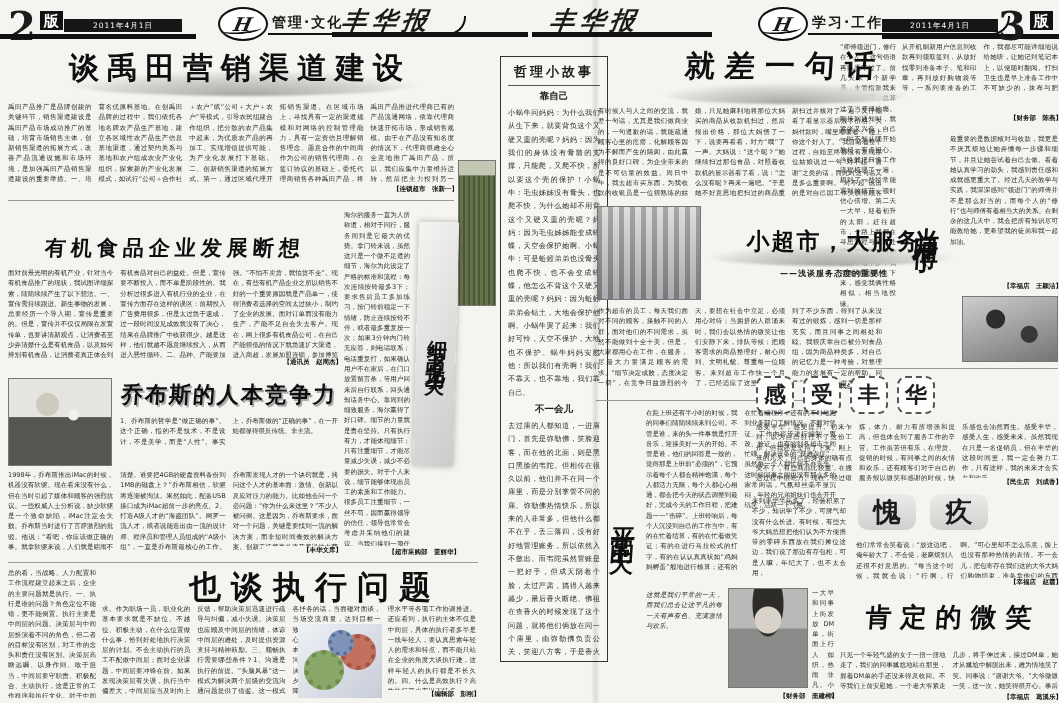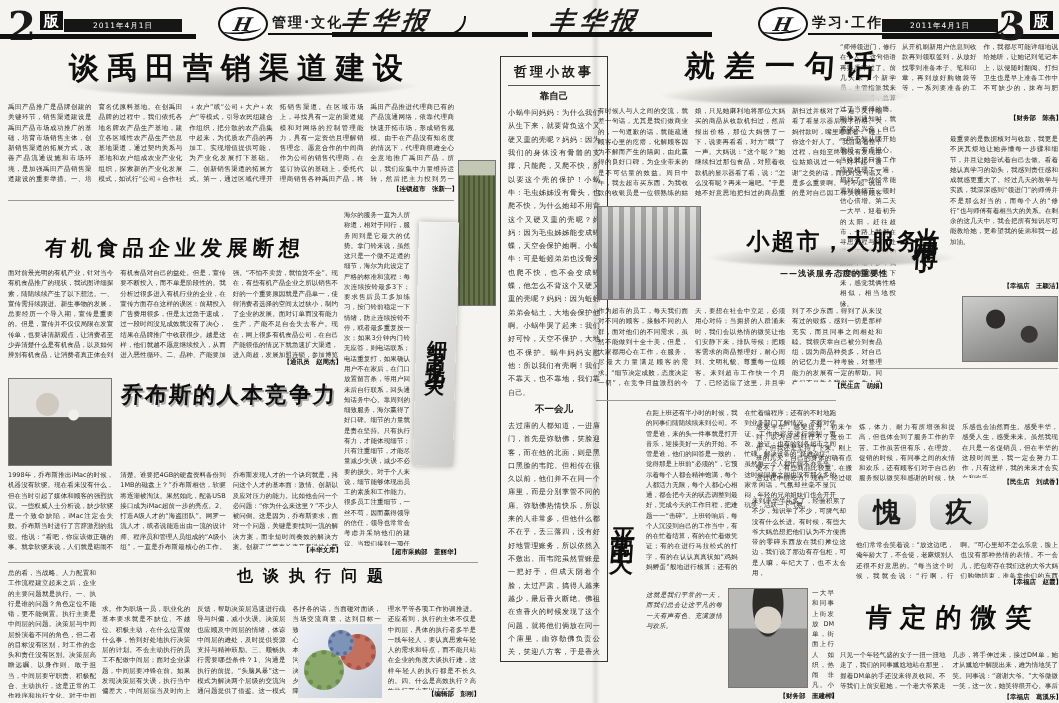--- a/index.html
+++ b/index.html
@@ -116,30 +116,31 @@
   <div class="byl" style="left:352px;top:185px;width:102px;">【连锁超市　张新一】</div>
   <div class="thin" style="left:8px;top:200px;width:446px;"></div>
   <div class="photo ph-wheat" style="left:458px;top:160px;width:38px;height:146px;"></div>
 
   <div class="t hl brush" style="left:20px;top:234px;width:310px;font-size:21px;letter-spacing:5px;">有机食品企业发展断想</div>
   <div class="t bt cols" style="left:8px;top:268px;width:330px;height:100px;column-width:100px;">面对前景光明的有机产业，针对当今有机食品推广的现状，我试图详细探索，陆陆续续产生了以下想法。一、宣传需持续跟进。新生事物的发展，总要经历一个导入期，宣传是重要的。但是，宣传并不仅仅局限在发宣传单，也要讲清新观点，让消费者至少弄清楚什么是有机食品，以及如何辨别有机食品，让消费者真正体会到有机食品对自己的益处。但是，宣传要不断投入，而不单是阶段性的。我分析过很多进入有机行业的企业，在宣传方面存在这样的误区：前期投入广告费用很多，但是太过急于速成，过一段时间没见成效就没有了决心，结果在品牌推广中收获很少。越是这样，他们就越不愿意继续投入，从而进入恶性循环。二、品种、产能要加强。“不怕不卖货，就怕货不全”。现在，有些有机产品企业之所以销售不好的一个重要原因就是产品单一，使得消费者选择的空间太过狭小，制约了企业的发展。面对订单而没有能力生产，产能不足自会失去客户。现在，网上很多有机食品公司，在自己产能很低的情况下就急速扩大渠道，进入商超，发展加盟连锁，参加博览会。其实，他们根本没有能力供应和管理这些渠道，结果：赔本的多，赚钱的少。三、营销方式应创新。我们都知道现在的产品要想销售出去，其一要保障产品的质量，其二要营销方式的创新。说到营销方式，现在的企业都是大同小异，毫无创新。在当今知识爆炸的时代，有机行业做营销就要与众不同，做不到创新，就很难成功。四、营销团队专业化。企业的竞争关键在于人才的竞争，有机行业对从业人员有更高的要求，从高端投资者，到经营掌舵者，再到最基层销售员，要经过严格的培训和不断的学习，要想跻身同行翘楚，首先要强壮自己的团队，培养每位员工的职业素质，只有这样，有机企业才会越做越强。</div>
   <div class="byl" style="left:232px;top:358px;width:106px;text-align:right;">【通讯员　赵周杰】</div>
 
   <div class="photo ph-jobs" style="left:8px;top:378px;width:104px;height:88px;"></div>
   <div class="t hl brush" style="left:120px;top:380px;width:218px;font-size:22px;letter-spacing:2px;text-shadow:2px 2px 0 #aaa;">乔布斯的人本竞争力</div>
+  <div class="t bt cols" style="left:120px;top:416px;width:218px;height:50px;column-width:104px;">1、乔布斯的哲学是“做正确的事”。这个正确，指的不是技术，不是设计，不是美学，而是“人性”。事实上，乔布斯做的“正确的事”，在一开始都显得很反传统、非主流。</div>
   <div class="t bt cols" style="left:8px;top:470px;width:330px;height:86px;column-width:104px;">1998年，乔布斯推出iMac的时候，机器没有软驱。现在看来没有什么，但在当时引起了媒体和顾客的强烈抗议。一些权威人士分析说，缺少软驱是一个致命缺陷，iMac注定会失败。乔布斯当时进行了言辞激烈的批驳。他说：“看吧，你应该做正确的事。就拿软驱来说，人们就是瞎闹不清楚。谁要把4GB的硬盘资料备份到1MB的磁盘上？”乔布斯相信，软驱将逐渐被淘汰。果然如此，配备USB接口成为iMac超前一步的亮点。2、打造A级人才的“海盗团队”。网罗一流人才，或者说能造出由一流的设计师、程序员和管理人员组成的“A级小组”，一直是乔布斯最核心的工作。乔布斯发现人才的一个诀窍就是，拷问这个人才的基本面：激情、创新以及应对压力的能力。比如他会问一个必问题：“你为什么来这里？”不少人被问倒。这是因为，乔布斯要求，面对一个问题，关键是要找到一流的解决方案，而非短时间奏效的解决方案。创新工场董事长李开复说他在苹果时才26岁，当时是在咨询项目组，大家大都是年轻人，有一些人比李开复还小，但他们是美国软件业的精英，他们热爱并传承着苹果文化。在苹果，“感情用事”可是个重要词语，苹果的设计师都称呼自己的产品为“这个伙计”。正是这种独特气场，才是苹果能够做到“深度”的核心。3、应用创新是王道。1980年的一天，乔布斯带着一本电话簿走进一场设计会议，并把电话簿摔在桌子上。他说：“那是麦金塔电脑使用的最大尺寸，绝对不能更大。如果再大，消费者会受不了。”当时，房间的人都傻了。这本电话簿只是过去电脑的一半大小，实现它是根本不可能的，那些电脑配件、CPU等绝对无法放进那么小的箱子里。后来，他又要求把笔记本电脑做得越薄，甚至能放到牛皮纸袋里。当然，乔布斯也有不少大的失败，但对我们而言，这种以“消费者为中心”的应用创新模式有着非同一般的意义。</div>
   <div class="byl" style="left:262px;top:546px;width:76px;">【丰华文库】</div>
   <div class="thin" style="left:8px;top:562px;width:470px;"></div>
 
   <div class="band" style="left:416px;top:222px;width:40px;height:244px;"></div>
   <div class="t vt brush" style="left:420px;top:230px;width:32px;height:230px;font-size:20px;letter-spacing:6px;">细节之中见功夫</div>
   <div class="t bt" style="left:344px;top:210px;width:66px;height:336px;">海尔的服务一直为人所称道，相对于同行，服务周到是它最大的优势。拿门铃来说，虽然这只是一个微不足道的细节，海尔为此设定了严格的标准和流程：每次连续按铃最多3下；要求售后员工多加练习，按门铃前稳定一下情绪，防止连续按铃不停，或者最多重复按一次；如果3分钟内门铃无应答，则电话联系；电话重复打，如果确认用户不在家后，在门口放置留言条，等用户回来后自行联系，回头通知话务中心。靠周到的细致服务，海尔赢得了好口碑。细节的力量就是贵在坚持。只有执行有力，才能体现细节；只有注重细节，才能尽量减少失误，减少不必要的损失。对于个人来说，细节能够体现出员工的素质和工作能力。很多员工注重细节，一丝不苟，因而赢得领导的信任，领导也常常会考虑并采纳他们的建议。当我们接到一项任务时，对其中的各种细节千万不能抱有轻视的心理，而要把它看做一件重要的大事，认认真真地完成，并且动脑筋、发挥潜力做好它。细节具有非凡的魅力，它存在于我们生活中的一切行动中，只有把一点一滴做好了，才有可能成就大事业。</div>
   <div class="byl" style="left:344px;top:548px;width:112px;">【超市采购部　盖丽华】</div>
 
-  <div class="t hl" style="left:180px;top:566px;width:270px;font-size:16px;letter-spacing:10px;font-family:'Liberation Sans',sans-serif;">也谈执行问题</div>
+  <div class="t hl" style="left:180px;top:566px;width:270px;font-size:32px;letter-spacing:10px;font-family:'Liberation Sans',sans-serif;">也谈执行问题</div>
   <div class="t bt" style="left:8px;top:568px;width:88px;height:130px;">总的看，当战略、人力配置和工作流程建立起来之后，企业的主要问题就是执行。一、执行是谁的问题？角色定位不能错，更不能倒置。执行主要是中间层的问题。决策层与中间层扮演着不同的角色，但二者的目标没有区别，对工作的念头和责任没有区别。决策层高瞻远瞩、以身作则、敢于担当，中间层要守职责、积极配合、主动执行，这是正常的工作秩序和执行文化。对于中间层的执行问题，决策层要做的是想通交流、帮助解决；对于决策层的决策问题，中间层要说在早处，当好参谋。二、执行需要什么态度？“无条件立即执行”是执行的最高标准，主动执行是执行的起码要</div>
   <div class="t bt cols" style="left:102px;top:604px;width:374px;height:96px;column-width:84px;">求。作为职场一员，职业化的基本要求就是不缺位、不越位、积极主动，在什么位置做什么事，恰到好处地执行决策层的计划。不会主动执行的员工不配做中间层；面对企业课题，中间层要冲锋在前。如果发现决策层有失误，执行当中偏差大，中间层应当及时向上反馈，帮助决策层迅速进行疏导与纠偏，减小失误。决策层也应顾及中间层的情绪，体谅中间层的难处，及时提供资源支持与精神鼓励。三、顺畅执行需要哪些条件？1、沟通是执行的前提。“头脑风暴”这一模式为解决两个层级的交流沟通问题提供了借鉴。这一模式各抒各的话，当面碰对面谈，当场交流商量，达到目标一致。“上下同欲者胜”“上下同心，其利断金”，沟通协调的基本目的就是求同存异，在充分沟通中促进顺畅执行。2、解决执行难的问题不在一朝一夕，还要与人才引进、职务升降、绩效考核、民主政治、管理水平等各项工作协调推进。还应看到，执行的主体不仅是中间层，具体的执行者多半是一线年轻人，要认真思索年轻人的需求和特点，而不能只站在企业的角度大谈执行难，这样年轻人的执行都是不长久的。四、什么是高效执行？高效执行至少有以下特点：一、准确。上下理解完全一致，工作思路非常清晰，执行目标非常明确，标准口径完全统一，也就是执行之前、执行中间没有任何疑问。二、迅速。在最短的时间内策划、实施，执行效果“又快又好”。决策层一旦决定，中间层要立马执行，不犹豫不拖延，要求在什么时间完成就在什么时间完成，绝不拖延和推诿。三、周密。周密的安排与有力的执行相结合，各种资源、机遇有效整合，没有问题遗留，执行结果没有偏差或者很少偏差。</div>
   <div class="photo ph-gears" style="left:298px;top:624px;width:84px;height:74px;">
     <div class="gear g1"></div>
     <div class="gear g2"></div>
     <div class="gear g3"></div>
   </div>
   <div class="byl" style="left:384px;top:690px;width:92px;">【编辑部　彭刚】</div>
 
   <div class="pbox" style="left:500px;top:56px;width:92px;height:592px;">
@@ -167,20 +168,23 @@
   <div class="thin" style="left:838px;top:368px;width:220px;"></div>
 
   <div class="photo ph-market" style="left:597px;top:206px;width:104px;height:94px;"></div>
   <div class="sw" style="left:706px;top:246px;width:250px;height:20px;"></div>
   <div class="t hl" style="left:714px;top:226px;width:240px;font-size:23px;letter-spacing:2px;font-family:'Liberation Sans',sans-serif;font-weight:900;">小超市，大服务</div>
   <div class="t sub" style="left:714px;top:268px;width:240px;">——浅谈服务态度的重要性</div>
   <div class="t bt cols" style="left:598px;top:306px;width:284px;height:84px;column-width:88px;">作为超市的员工，每天我们面对不同的顾客，接触不同的人群，面对他们的不同需求，虽然不能做到十全十美，但是，大家都用心在工作，在服务，尽最大力量满足顾客的需求。“细节决定成败，态度决定一切”，在竞争日益激烈的今天，要想在社会中立足，必须用心对待；当拥挤的人群涌来时，我们会以热情的微笑让他们安静下来，排队等候；把顾客需求的商品整理好，耐心周到、文明礼貌、尊重每一位顾客。来到超市工作快一个月了，已经适应了这里，并且学到了不少东西，得到了从来没有过的锻炼，感到一切是那样充实，而且同事之间相处和睦。我很庆幸自己被分到食品组，因为商品种类多，对自己的记忆力是一种考验，对整理能力的发展有一定的帮助。同事们不光教会我做事，为人处事方面也给了我不少好的建议，同事们给我的帮助，更增添了我做好本职工作的信心。小超市，大服务，用心服务每一位顾客，是我们不变的追求。</div>
   <div class="byl" style="left:794px;top:382px;width:88px;">【民生店　胡娟】</div>
   <div class="thin" style="left:596px;top:400px;width:240px;"></div>
 
+  <div class="t" style="left:756px;top:376px;">
+    <span class="fbox">感</span><span class="fbox">受</span><span class="fbox">丰</span><span class="fbox">华</span>
+  </div>
   <div class="t bt cols" style="left:756px;top:422px;width:302px;height:64px;column-width:94px;">感受丰华，感受提升。初来乍到，以为自己胜任不了这份工作，但我还是坚持了下来。刚上班的几天，自己的身体的确有点受不了，有些商品比较重，在搬运过程中很吃力。现在，经过锻炼，体力、耐力有所增强和提高，但也体会到了服务工作的辛苦。工作虽苦但有乐，在理货、促销的时候，有同事之间的友情和欢乐，还有顾客们对于自己的服务报以微笑和感谢的时候，快乐感也会油然而生。感受丰华，感受人生，感受未来。虽然我现在只是一名促销员，但在丰华的这段时间里，我一定会努力工作，只有这样，我的未来才会实在和欢乐。</div>
   <div class="byl" style="left:962px;top:478px;width:96px;">【民生店　刘成香】</div>
 
   <div class="t vt brush" style="left:600px;top:438px;width:40px;height:172px;font-size:24px;letter-spacing:6px;">平常的一天</div>
   <div class="t bt cols" style="left:646px;top:408px;width:190px;height:174px;column-width:90px;">在距上班还有半小时的时候，我的同事们陆陆续续来到公司。不管是谁，来的头一件事就是打开音乐，迎接美好一天的开始。不管是谁，他们的回答是一致的，觉得那是上班前“必须的”，它预示着每个人都会精神饱满，每个人都活力无限，每个人都心心相通，都会把今天的状态调整到最好，完成今天的工作日程，把难题一一“击碎”。上班铃响后，每个人沉浸到自己的工作当中，有的在忙着结算，有的在忙着做凭证；有的在进行马拉松式的打字，有的在认认真真状如“鸡妈妈孵蛋”般地进行核算；还有的在忙着编程序；还有的不时地跑到业务部门了解情况，不断对凭证、工作内容等进行编制、更改、验证；也有的到各超市之间忙碌，解决设备的“疑难杂症”。虽然每一个人都忙得不亦乐乎，这时候同事之间也没有那么多的家常闲话，气氛却丝毫不显沉闷，年轻的兄弟姐妹们也会开开玩笑，活跃一下气氛。</div>
   <div class="t bt" style="left:646px;top:590px;width:76px;height:106px;font-style:italic;">这就是我们平常的一天，而我们总会让这平凡的每一天有声有色、充满激情与欢乐。</div>
   <div class="photo ph-portrait" style="left:728px;top:588px;width:80px;height:100px;"></div>
   <div class="byl" style="left:736px;top:692px;width:98px;">【财务部　王建村】</div>
   <div class="t bt" style="left:812px;top:588px;width:22px;height:110px;">一大早和同事上街发放DM单，街面上行人如织，热闹非凡。小商小贩一边忙活一边吆喝招揽顾客，我和同事在人流中穿行，把每一张DM单送入行人手中。</div>
 

